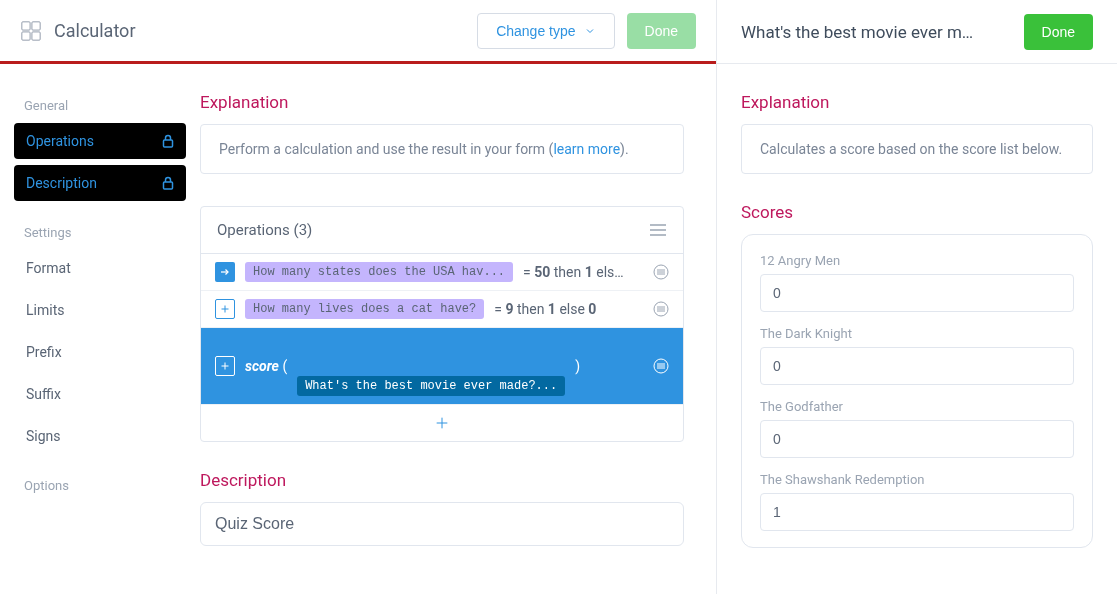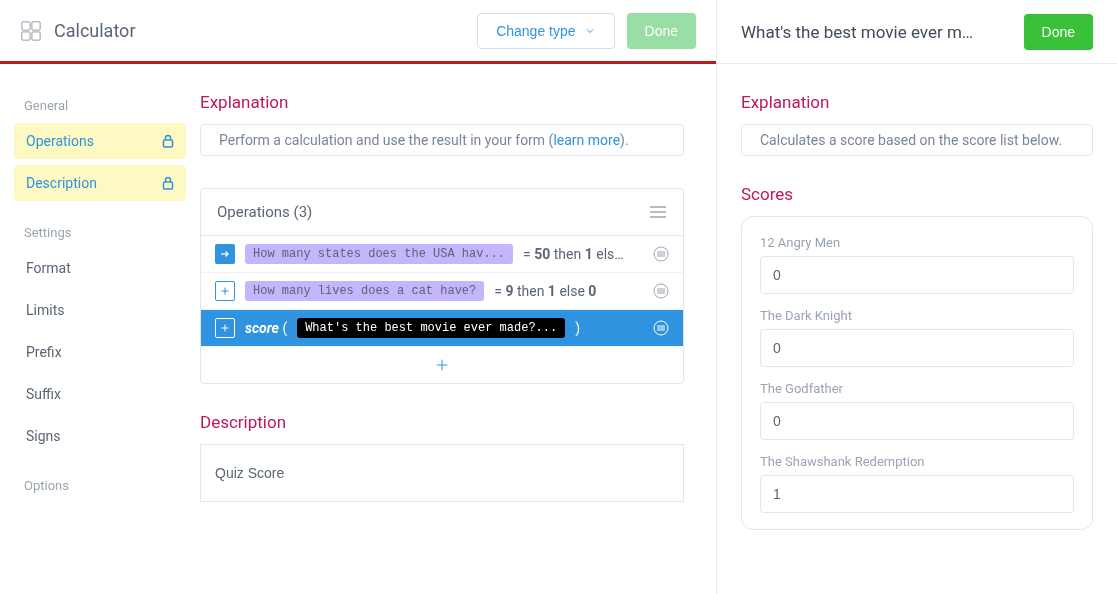--- a/index.html
+++ b/index.html
@@ -70,21 +70,21 @@
     .sidebar-item {
       display: flex;
       align-items: center;
       padding: 10px 12px;
       border-radius: 4px;
       color: #5a6575;
       margin-bottom: 6px;
       cursor: pointer;
     }
     .sidebar-item.active {
-      background: #fef9c3;
+      background: #000000;
       color: #2f93e0;
     }
     .sidebar-item .lock {
       margin-left: auto;
       width: 12px; height: 14px;
       stroke: currentColor; fill: none; stroke-width: 1.5;
     }
 
     .content {
       flex: 1;
@@ -93,21 +93,21 @@
     }
     .section-title {
       font-size: 17px;
       color: #be185d;
       margin-bottom: 12px;
       font-weight: 400;
     }
     .info-box {
       border: 1px solid #e1e6ee;
       border-radius: 4px;
-      padding: 7px 18px;
+      padding: 16px 18px;
       color: #7a8596;
       font-size: 14px;
       margin-bottom: 32px;
     }
     .info-box a { color: #2f93e0; text-decoration: none; }
 
     .ops-card {
       border: 1px solid #e1e6ee;
       border-radius: 4px;
       margin-bottom: 28px;
@@ -151,22 +151,23 @@
     .op-chip {
       background: #c4b5fd;
       border-radius: 3px;
       padding: 3px 8px;
       font-family: ui-monospace, "Courier New", monospace;
       font-size: 12px;
       color: #5a6575;
       white-space: nowrap;
     }
     .op-row.selected .op-chip {
-      background: #000000;
+      background: #0369a1;
       color: #fff;
+      margin-top: 40px;
     }
     .op-text { white-space: nowrap; overflow: hidden; text-overflow: ellipsis; }
     .op-text b { font-weight: 700; }
     .op-row .italic { font-style: italic; }
     .handle {
       margin-left: auto;
       width: 16px; height: 16px;
       cursor: grab;
       flex-shrink: 0;
     }
@@ -180,23 +181,23 @@
       display: flex;
       justify-content: center;
       padding: 10px;
       cursor: pointer;
     }
     .op-add svg { width: 16px; height: 16px; stroke: #2f93e0; stroke-width: 1.5; fill: none; }
 
     .desc-input {
       width: 100%;
       border: 1px solid #e1e6ee;
-      border-radius: 0;
-      padding: 20px 14px;
-      font-size: 14px;
+      border-radius: 6px;
+      padding: 12px 14px;
+      font-size: 16px;
       color: #5a6575;
     }
 
     .right-header {
       height: 64px;
       display: flex;
       align-items: center;
       padding: 0 24px;
       border-bottom: 1px solid #e7eaef;
       gap: 16px;

